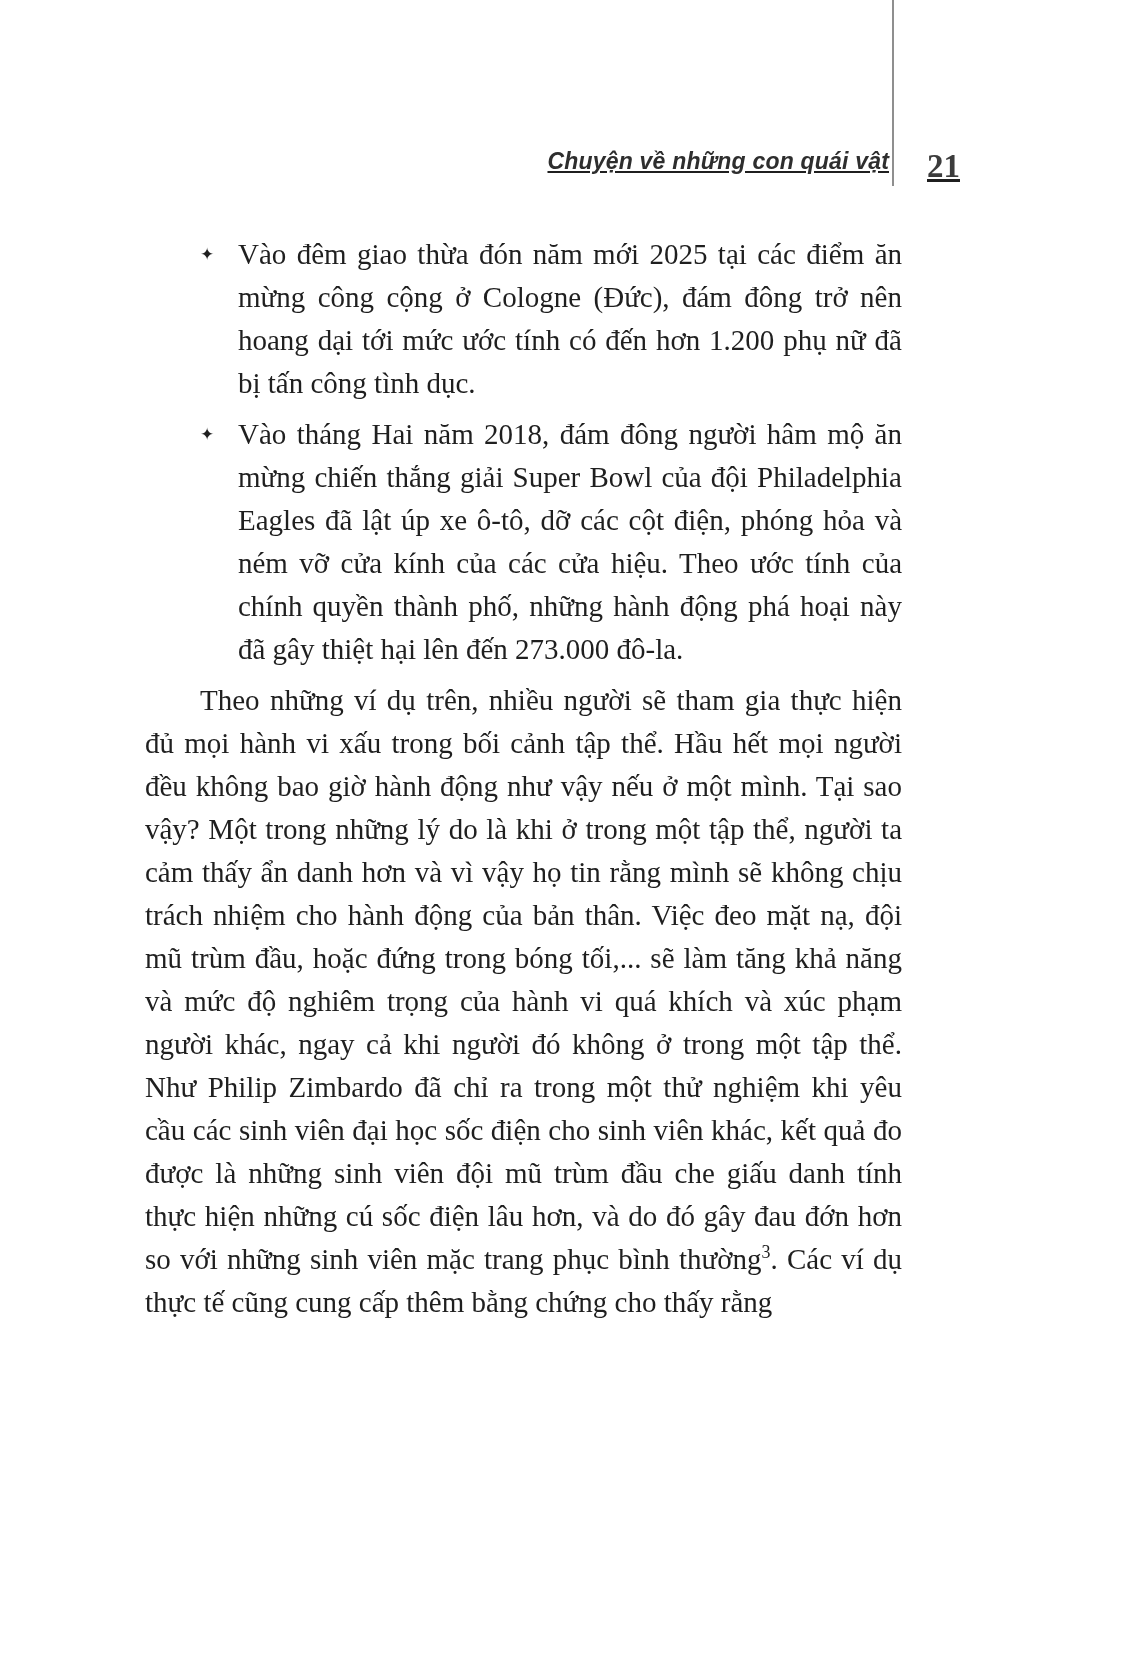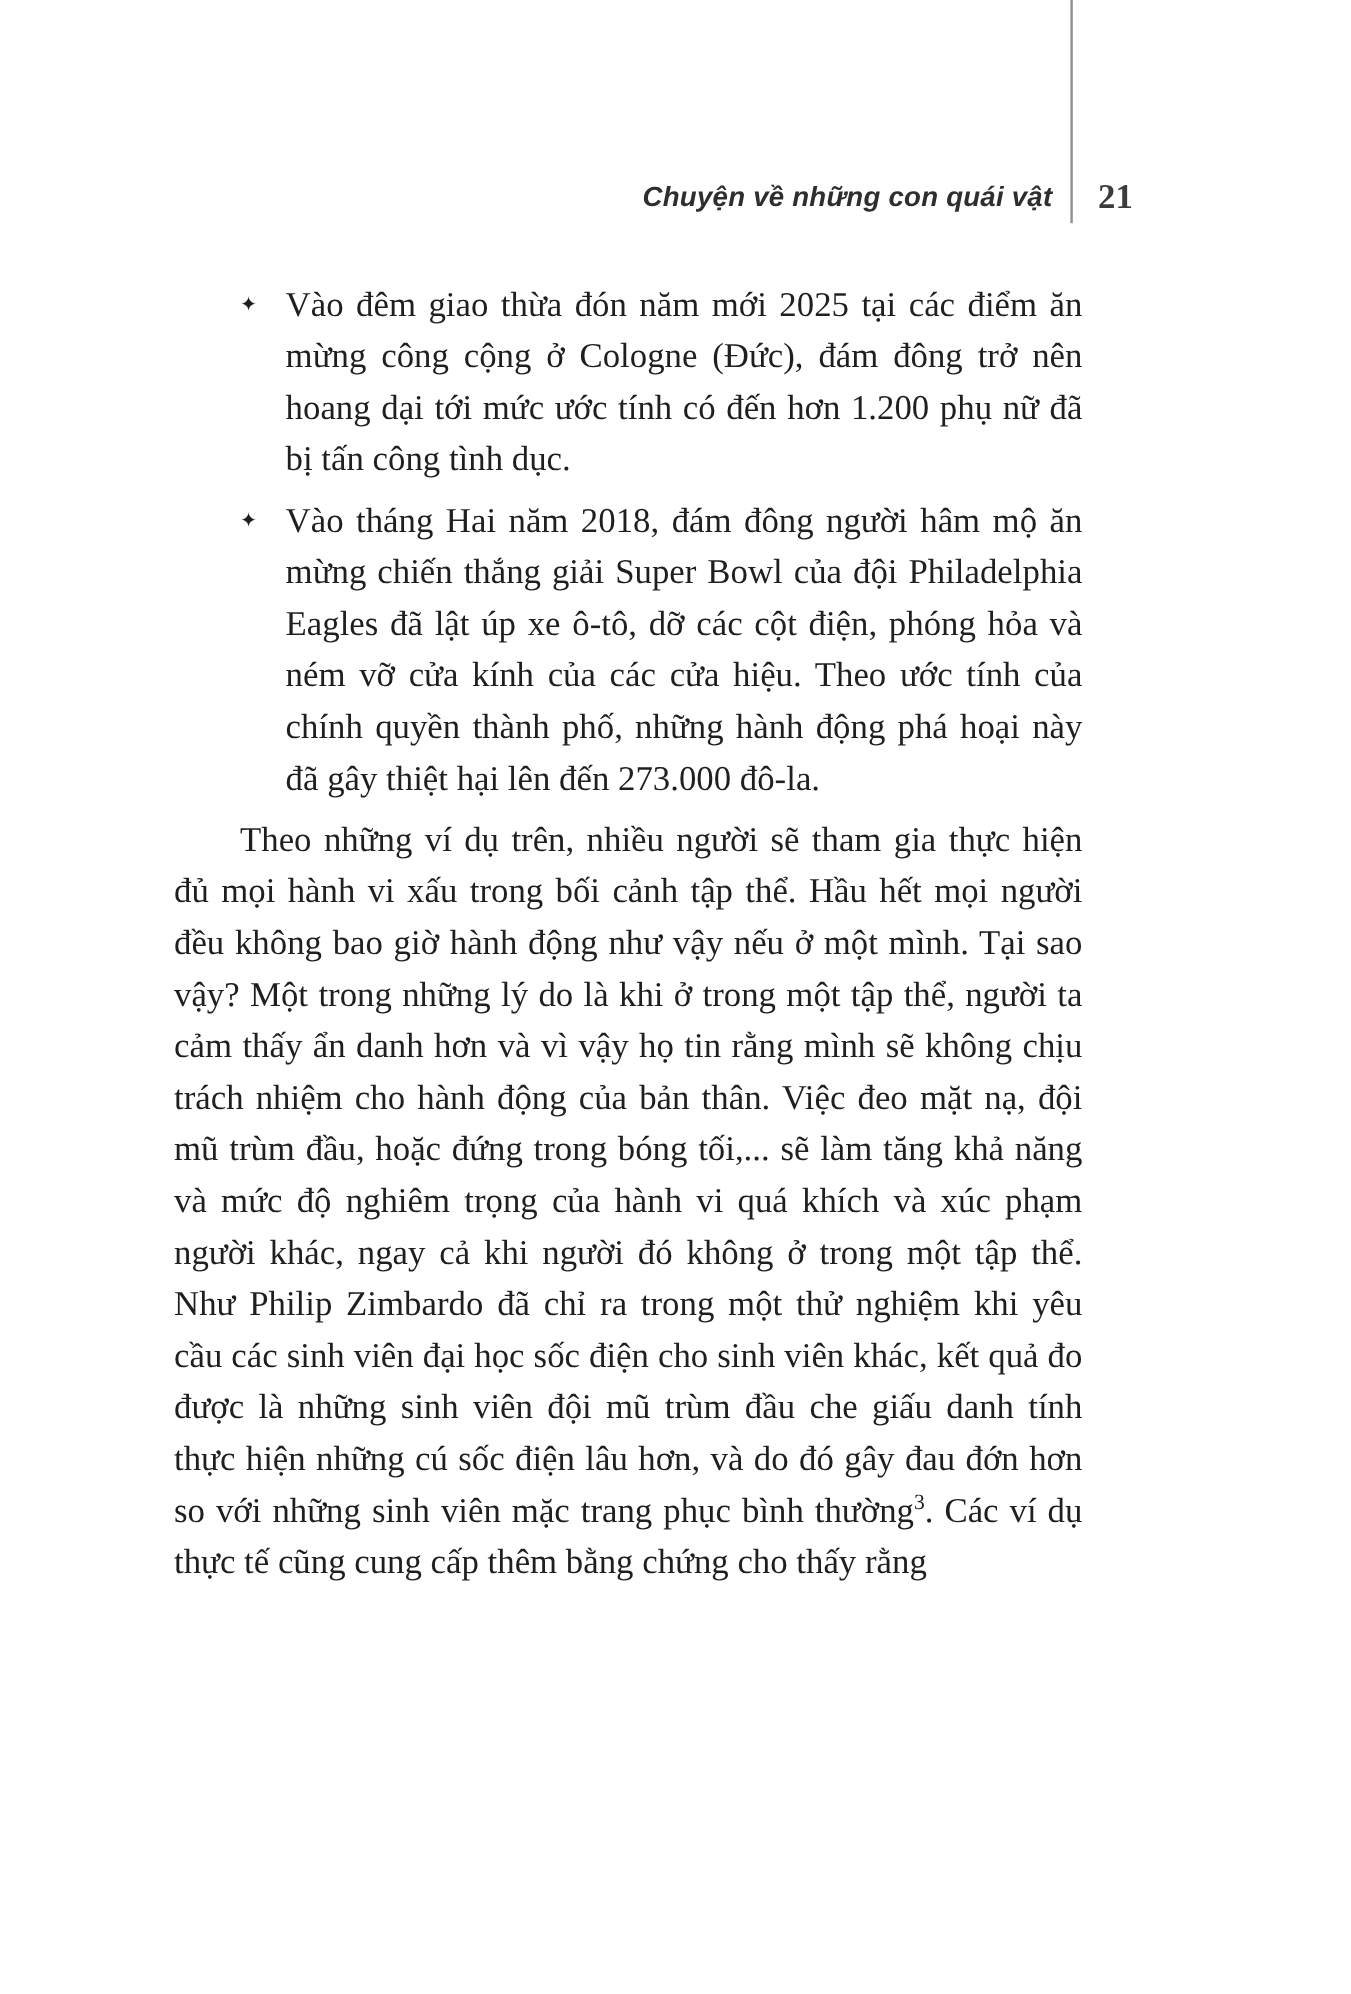--- a/index.html
+++ b/index.html
@@ -24,40 +24,41 @@
   .vertical-rule {
     position: absolute;
     left: 892px;
     top: 0;
     width: 2px;
     height: 186px;
     background: var(--divider, #8f8f8f);
   }
   .page-header {
     position: absolute;
-    left: 0;
+    left: 16px;
     top: 148px;
     width: 944px;
     display: flex;
     justify-content: flex-end;
-    align-items: center;
+    align-items: flex-start;
+    text-decoration: underline;
   }
   .running-title {
     font-family: "Liberation Sans", "DejaVu Sans", sans-serif;
     font-style: italic;
     font-weight: 600;
     font-size: 23px;
     letter-spacing: 0.2px;
     color: var(--header-text, #2e2e2e);
     margin-right: 38px;
   }
   .page-number {
     font-family: "Liberation Serif", "DejaVu Serif", serif;
     font-weight: bold;
-    font-size: 29px;
+    font-size: 33px;
     color: var(--page-number, #3c3c3c);
   }
   .content {
     position: absolute;
     top: 233px;
     left: 145px;
     width: 757px;
     font-size: 29px;
     line-height: 43px;
     text-align: justify;

